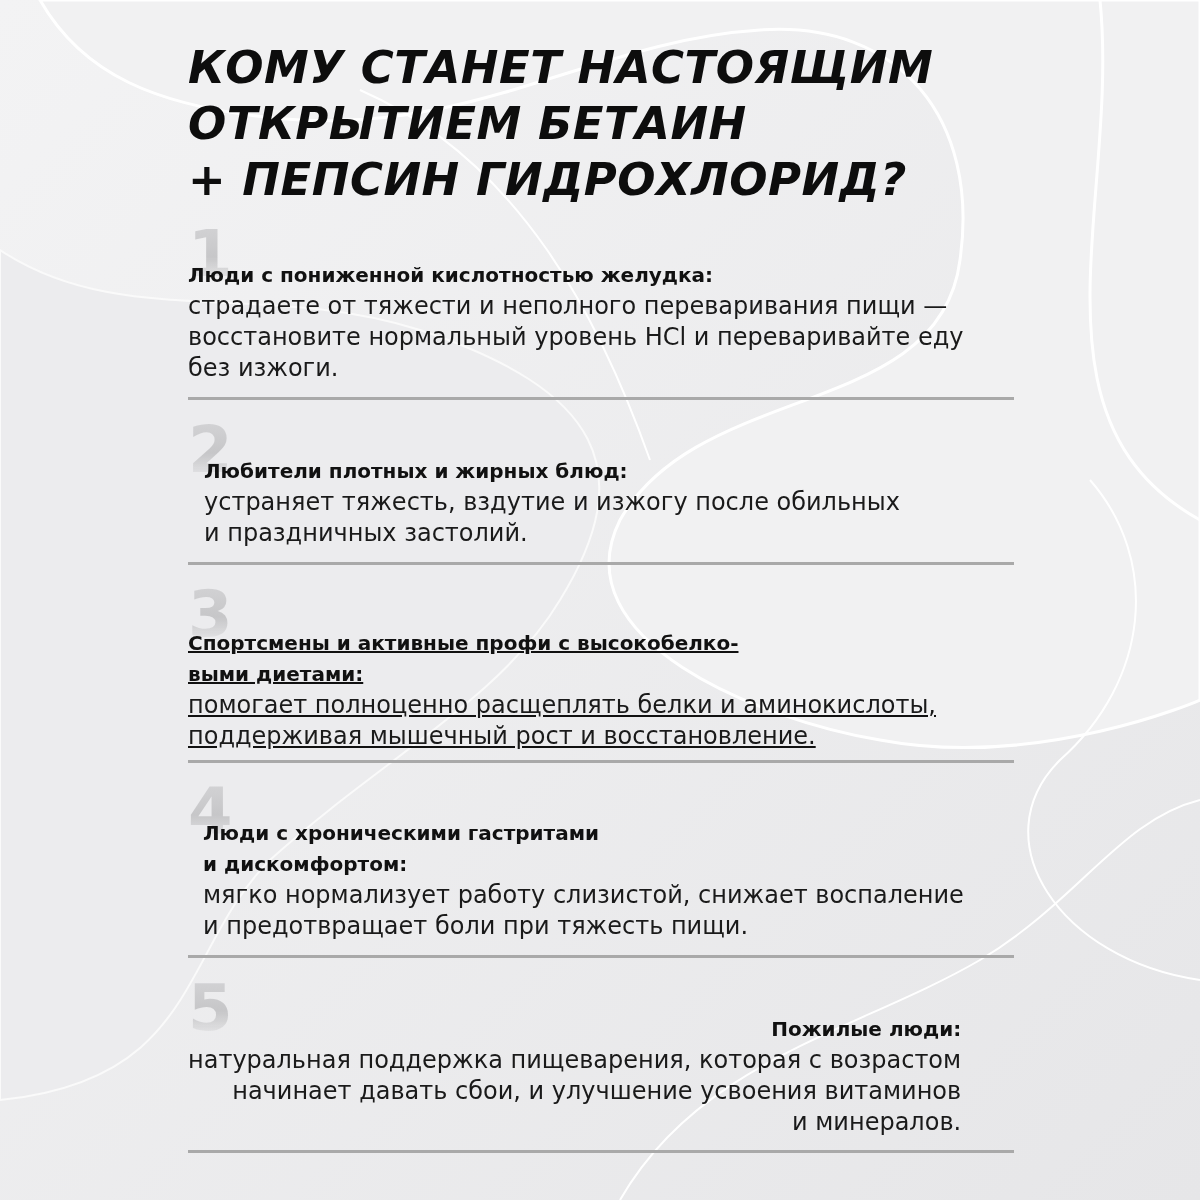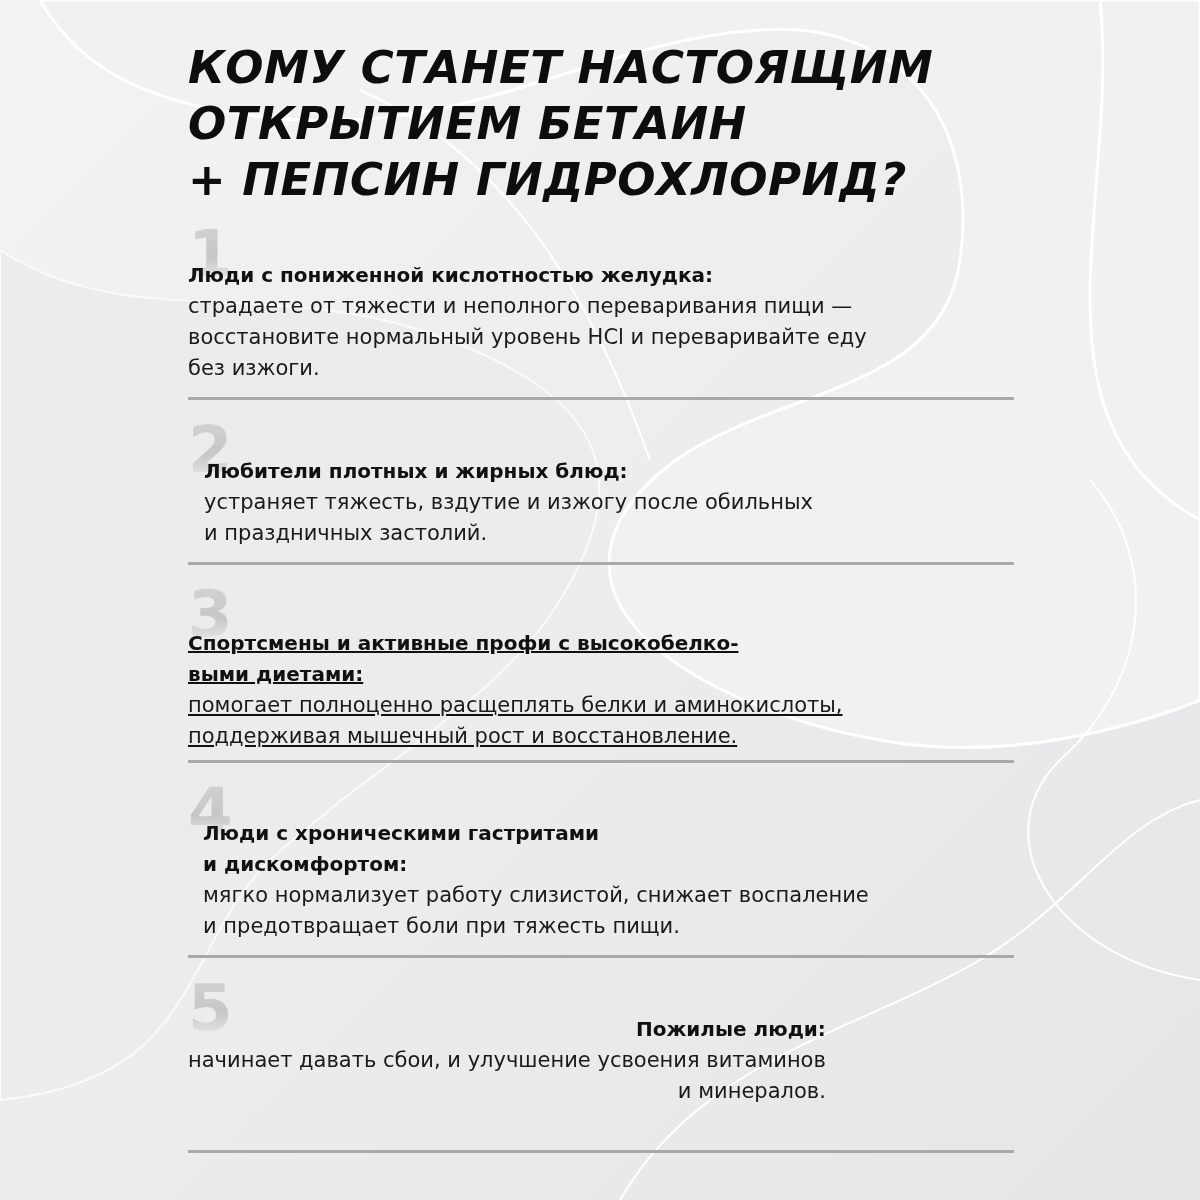--- a/index.html
+++ b/index.html
@@ -24,21 +24,21 @@
     position:absolute; left:0; font-family:"DejaVu Sans", sans-serif; font-weight:bold;
     font-size:64px; line-height:64px; color:transparent;
     background:linear-gradient(180deg,#d4d4d6 0%,#c6c6c8 55%,rgba(200,200,202,0) 100%);
     -webkit-background-clip:text; background-clip:text;
   }
   .heading {
     position:relative; font-family:"DejaVu Sans", sans-serif; font-weight:bold;
     font-size:20px; line-height:31px; color:#111; white-space:nowrap;
   }
   .desc {
-    position:relative; font-family:"DejaVu Sans", sans-serif; font-size:21px;
+    position:relative; font-family:"DejaVu Sans", sans-serif; font-size:24px;
     line-height:31px; color:#1a1a1a; white-space:nowrap;
   }
   .rule { position:absolute; left:0; width:826px; height:3px; background:#a9a9a9; }
 </style>
 </head>
 <body>
 
 <svg class="bg" viewBox="0 0 1200 1200" xmlns="http://www.w3.org/2000/svg">
   <defs>
     <linearGradient id="g1" x1="0" y1="0" x2="1" y2="1">
@@ -103,19 +103,20 @@
       <div class="desc">мягко нормализует работу слизистой, снижает воспаление</div>
       <div class="desc">и предотвращает боли при тяжесть пищи.</div>
     </div>
   </div>
   <div class="rule" style="top:955px;"></div>
 
   <div class="item" style="top:976px;">
     <div class="num" style="top:0;">5</div>
     <div style="position:absolute; top:38px; left:0;text-align:right;">
       <div class="heading">Пожилые люди:</div>
+      <div class="desc">натуральная поддержка пищеварения, которая с возрастом</div>
       <div class="desc">начинает давать сбои, и улучшение усвоения витаминов</div>
       <div class="desc">и минералов.</div>
     </div>
   </div>
   <div class="rule" style="top:1150px;"></div>
 
 </div>
 
 </body></html>

